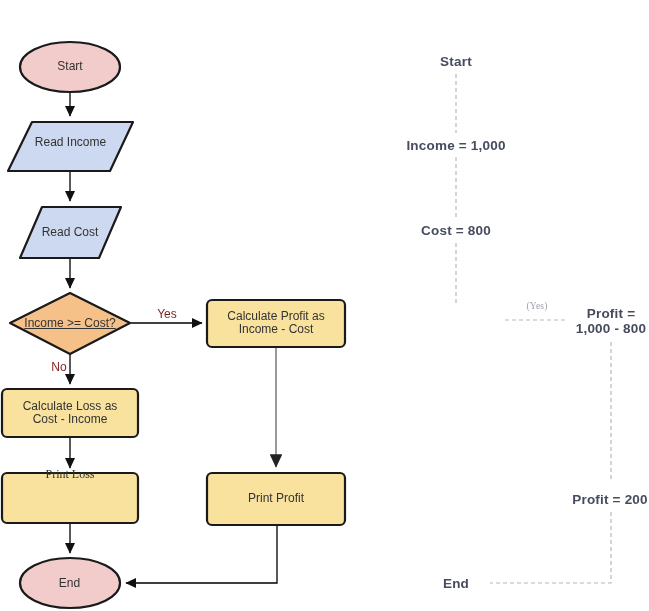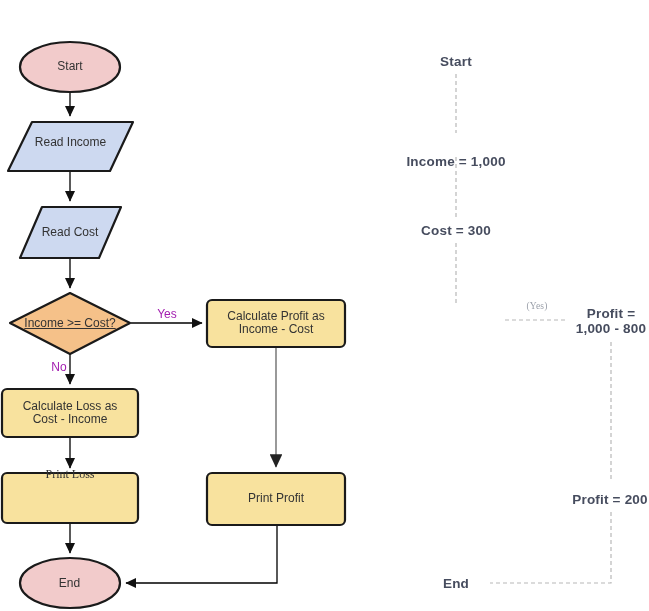--- a/index.html
+++ b/index.html
@@ -11,21 +11,21 @@
   .shape { stroke:#1a1a1a; stroke-width:2.2; }
   .edge  { stroke:#000000; stroke-width:1.3; fill:none; }
   .edge-gray { stroke:#808080; stroke-width:1.6; fill:none; }
   .dash  { stroke:#b8b8b8; stroke-width:1.2; fill:none; stroke-dasharray:4 3; }
 
   .node-label {
     position:absolute; color:#333333; font-size:12px; line-height:13px;
     text-align:center; white-space:pre-line; pointer-events:none;
   }
   .edge-label {
-    position:absolute; color:#a21caf; font-size:12px; text-align:center;
+    position:absolute; color:#7f1d1d; font-size:12px; text-align:center;
   }
   .trace-label {
     position:absolute; color:#464c5e; font-size:13.5px; font-weight:bold;
     line-height:15px; text-align:center; white-space:pre-line; letter-spacing:0.2px;
   }
   .trace-title {
     position:absolute; color:#5a6170; font-size:14px; line-height:15.5px;
     text-align:center; white-space:pre-line; text-decoration:underline;
     letter-spacing:0.2px;
   }
@@ -86,21 +86,21 @@
   <div class="node-label" style="left:2px; top:400px; width:136px;">Calculate Loss as
 Cost - Income</div>
   <div class="node-label" style="left:2px; top:468px; width:136px;font-family:Liberation Serif, serif;">Print Loss</div>
   <div class="node-label" style="left:207px; top:492px; width:138px;">Print Profit</div>
   <div class="node-label" style="left:19px; top:577px; width:101px;">End</div>
 
   <div class="edge-label" style="left:150px; top:307px; width:34px;">Yes</div>
   <div class="edge-label" style="left:42px; top:360px; width:34px;">No</div>
 
   <div class="trace-label" style="left:406px; top:54px; width:100px;">Start</div>
-  <div class="trace-label" style="left:376px; top:138px; width:160px;margin-top:16px;">Income = 1,000</div>
-  <div class="trace-label" style="left:396px; top:223px; width:120px;">Cost = 300</div>
+  <div class="trace-label" style="left:376px; top:138px; width:160px;">Income = 1,000</div>
+  <div class="trace-label" style="left:396px; top:223px; width:120px;">Cost = 800</div>
   <div class="trace-note" style="left:507px; top:301px; width:60px;font-family:Liberation Serif, serif;">(Yes)</div>
   <div class="trace-label" style="left:561px; top:306px; width:100px;">Profit =
 1,000 - 800</div>
   <div class="trace-label" style="left:550px; top:492px; width:120px;">Profit = 200</div>
   <div class="trace-label" style="left:416px; top:576px; width:80px;">End</div>
 
 </div>
 
 </body></html>

